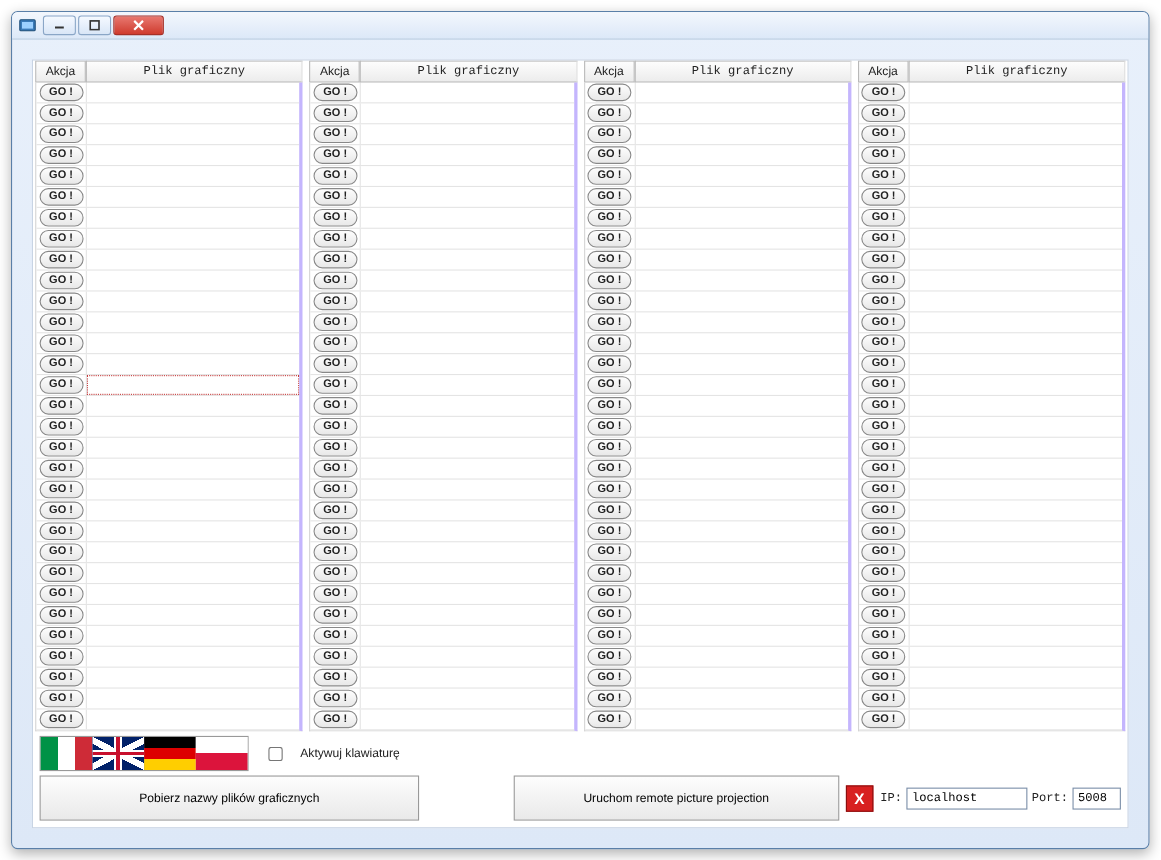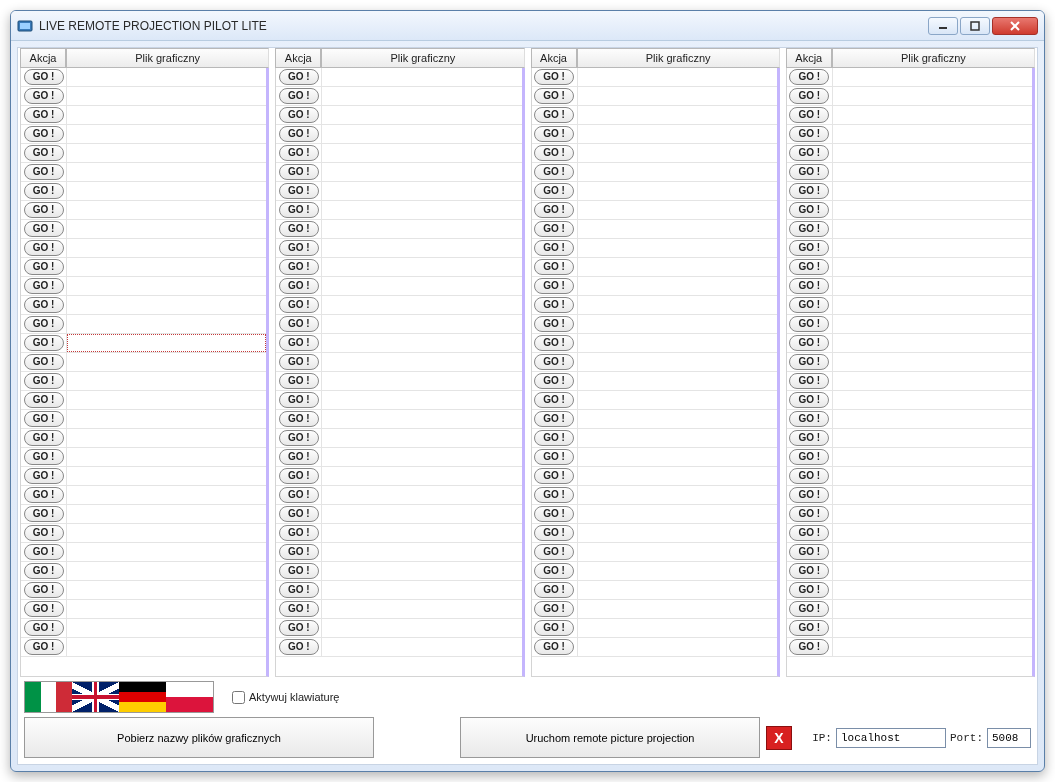--- a/index.html
+++ b/index.html
@@ -53,21 +53,21 @@
     display: flex;
     align-items: center;
     justify-content: center;
     cursor: pointer;
   }
   .win-btn.close { width: 46px; background: linear-gradient(#e87870, #cf3b2e); border-color: #a53028; }
   .win-btn svg { display: block; }
   .client {
     flex: 1;
     background: #fff;
-    margin: 6px;
+    margin: 18px;
     border: 1px solid #c8d4e4;
     display: flex;
     flex-direction: column;
   }
   .grids {
     flex: 1;
     display: flex;
     gap: 6px;
     padding: 0 2px;
     overflow: hidden;
@@ -84,21 +84,21 @@
   .grid-header .hcell {
     border: 1px solid #b8b8b8;
     border-right-color: #ddd;
     background: linear-gradient(#fdfdfd, #ececec);
     text-align: center;
     line-height: 18px;
     font-size: 11px;
     color: #222;
   }
   .hcell.akcja { width: 46px; border-right: 1px solid #b8b8b8; }
-  .hcell.plik { flex: 1; }
+  .hcell.plik { flex: 1; font-family: Liberation Mono, monospace; }
   .grid-body {
     flex: 1;
     overflow: hidden;
     border-left: 1px solid #d4d4d4;
     border-right: 3px solid #c4b5fd;
     border-bottom: 1px solid #d4d4d4;
   }
   .row {
     display: flex;
     height: 19px;
@@ -181,21 +181,21 @@
     font-weight: bold;
     font-size: 12px;
     display: flex;
     align-items: center;
     justify-content: center;
     cursor: pointer;
   }
   .kb-check {
     display: flex;
     align-items: center;
-    gap: 4px;
+    gap: 16px;
     margin-left: 14px;
     font-size: 11px;
     color: #222;
   }
   .kb-check input { margin: 0; }
   .bottom-row2 {
     display: flex;
     align-items: center;
     gap: 6px;
   }
@@ -247,21 +247,20 @@
 
 <div class="window">
 
   <div class="titlebar">
     <span class="app-icon">
       <svg width="16" height="16" viewBox="0 0 16 16">
         <rect x="1" y="3" width="14" height="10" rx="1" fill="#3a7ab8" stroke="#1d4d78"></rect>
         <rect x="3" y="5" width="10" height="6" fill="#9cd0ff"></rect>
       </svg>
     </span>
-    <span class="title">LIVE REMOTE PROJECTION PILOT LITE</span>
     <div class="win-controls">
       <div class="win-btn">
         <svg width="10" height="10">
             <line x1="1" y1="7" x2="9" y2="7" stroke="#333" stroke-width="2"></line>
           </svg>
       </div>
       <div class="win-btn">
         <svg width="10" height="10">
             <rect x="1" y="1" width="8" height="8" fill="none" stroke="#333" stroke-width="1.5"></rect>
           </svg>

